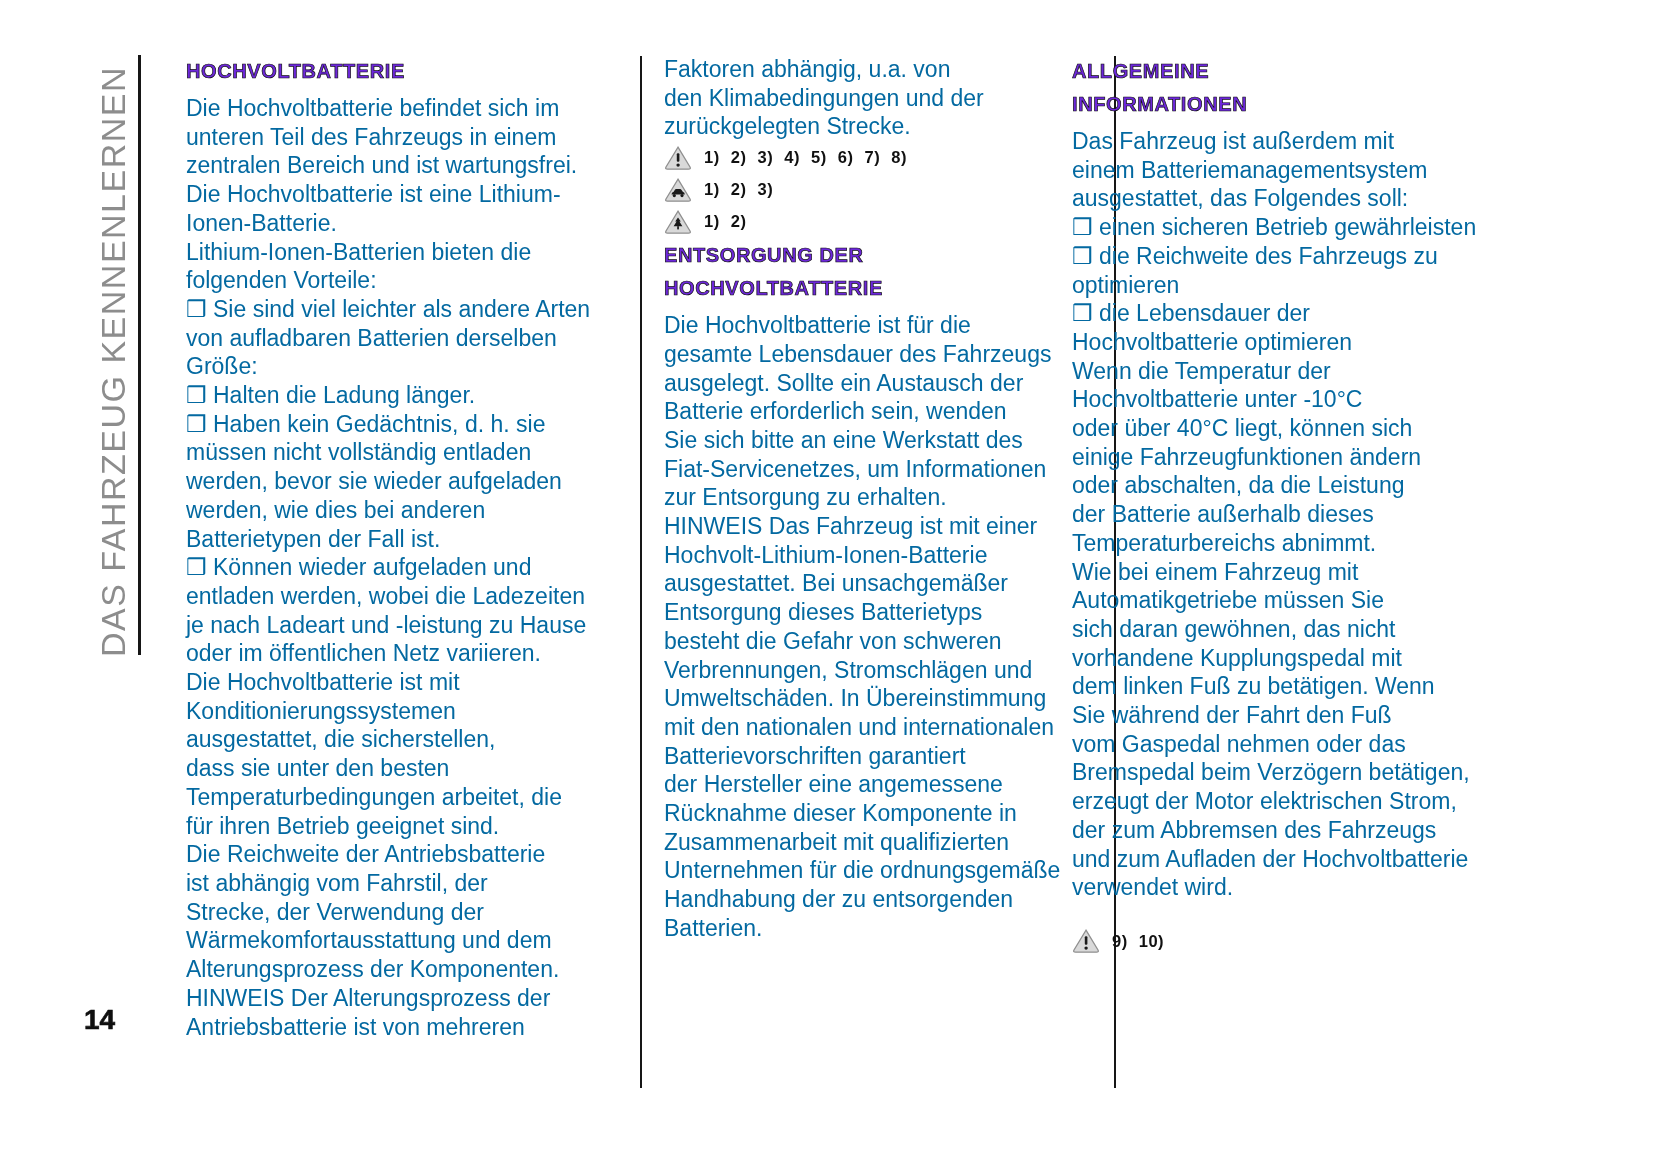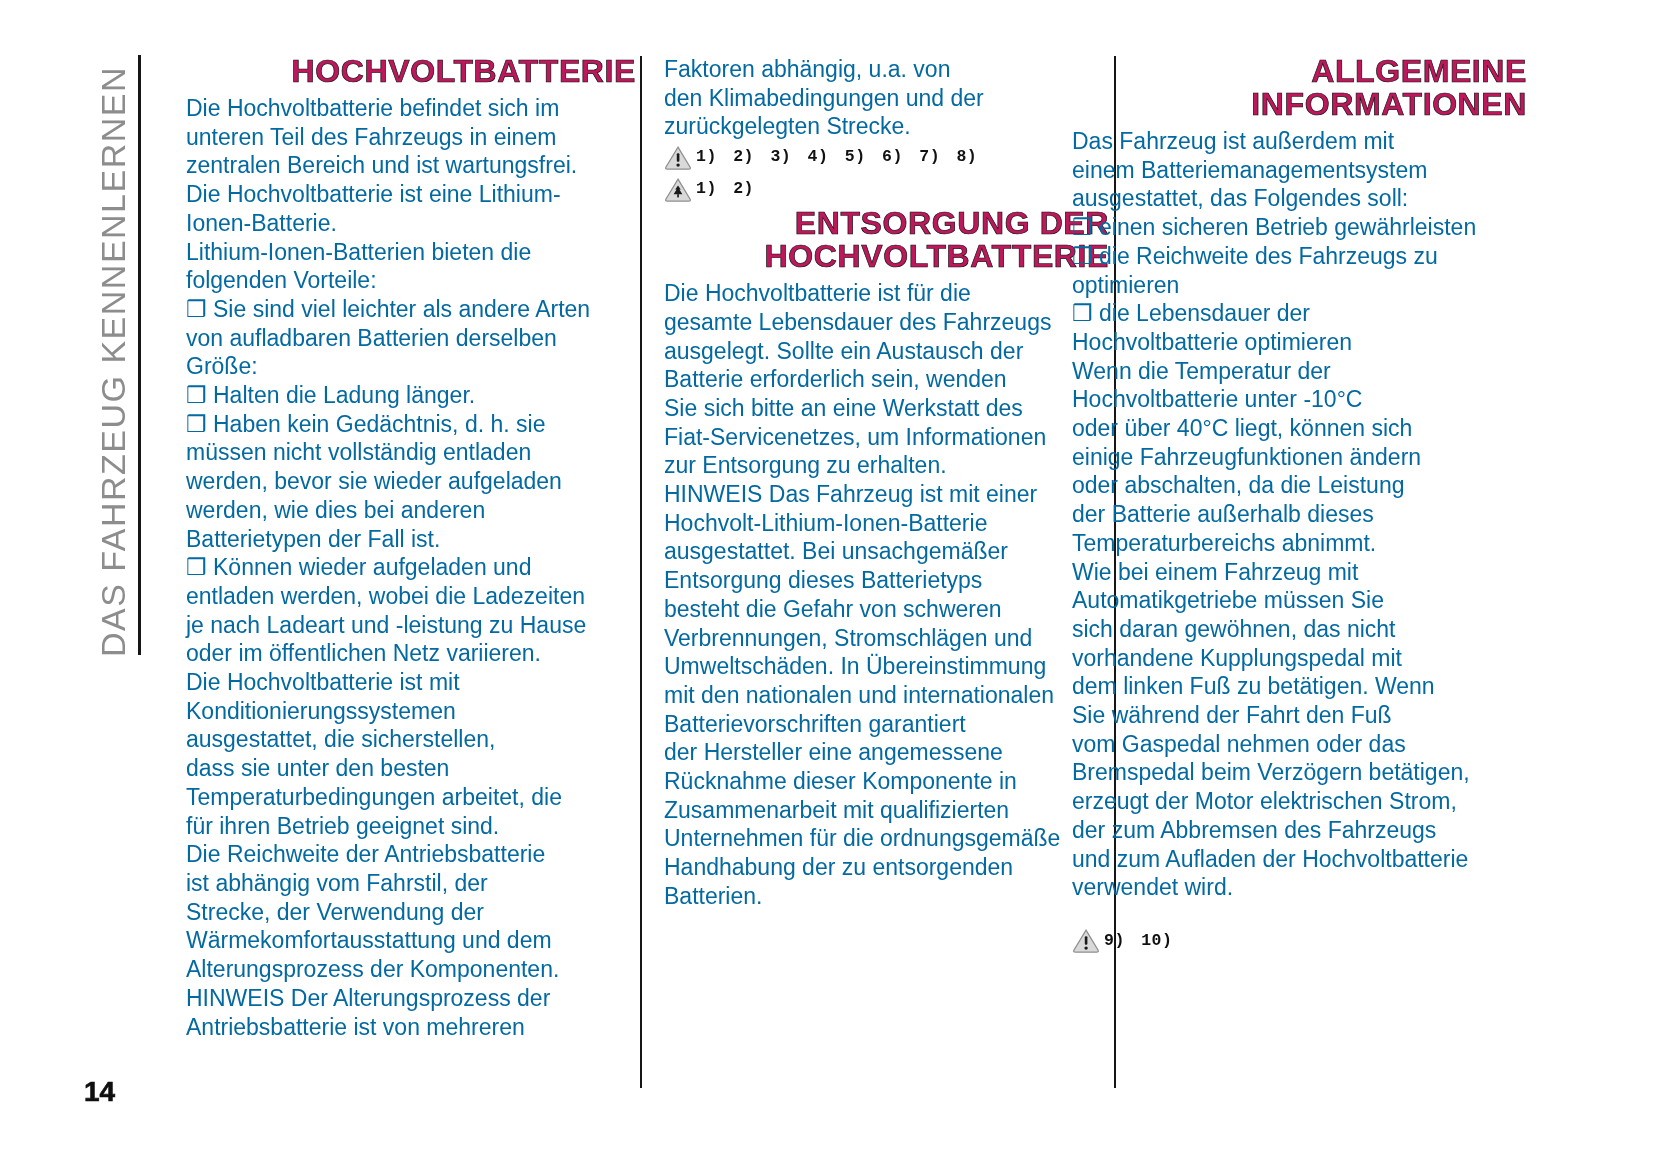--- a/index.html
+++ b/index.html
@@ -14,30 +14,30 @@
     font-size:34px;letter-spacing:1.5px;color:#8d8d8d;white-space:pre;
   }
   .divider{position:absolute;top:56px;width:2px;height:1032px;background:#161616;}
   .divider.d1{left:640px;}
   .divider.d2{left:1114px;}
   .col{position:absolute;top:55px;font-size:23px;line-height:28.7px;}
   .col1{left:186px;width:450px;}
   .col2{left:664px;width:445px;}
   .col3{left:1072px;width:455px;}
   .heading{
-    font-size:32px;font-weight:bold;line-height:33px;letter-spacing:0.6px;
-    color:#be185d;white-space:pre;margin:0 0 6px 0;text-align:right;
+    font-size:20px;font-weight:bold;line-height:33px;letter-spacing:0.6px;
+    color:#6d28d9;white-space:pre;margin:0 0 6px 0;
     -webkit-text-stroke:0.7px #0f0f0f;
   }
   .mt{margin-top:2px;}
   .body{margin:0;white-space:pre;color:#0369a1;}
-  .iconrow{display:flex;align-items:center;gap:4px;height:31px;margin:1px 0;font-family:Liberation Mono, monospace;}
+  .iconrow{display:flex;align-items:center;gap:12px;height:31px;margin:1px 0;}
   .iconrow svg{flex:0 0 auto;display:block;}
   .refs{font-weight:bold;font-size:16.5px;letter-spacing:0.5px;word-spacing:6px;color:#111;}
-  .page-num{position:absolute;left:84px;top:1076px;font-size:28px;font-weight:bold;
+  .page-num{position:absolute;left:84px;top:1004px;font-size:28px;font-weight:bold;
     -webkit-text-stroke:0.6px #0f0f0f;color:#0f0f0f;}
 </style>
 </head>
 <body>
 
 <div class="sidebar-line"></div>
 <div class="sidebar-label">DAS FAHRZEUG KENNENLERNEN</div>
 
 <div class="divider d1"></div>
 <div class="divider d2"></div>
@@ -86,20 +86,29 @@
 
   <div class="iconrow">
     <svg width="28" height="26" viewBox="0 0 28 26">
       <path d="M14 2.2 L26 22 Q27.2 24.2 24.4 24.2 L3.6 24.2 Q0.8 24.2 2 22 Z" fill="#d9d9d9" stroke="#8f8f8f" stroke-width="1.3"></path>
       <rect x="12.8" y="8.2" width="2.6" height="8.6" rx="1.1" fill="#1a1a1a"></rect>
       <circle cx="14.1" cy="20.1" r="1.7" fill="#1a1a1a"></circle>
     </svg>
     <span class="refs">1) 2) 3) 4) 5) 6) 7) 8)</span>
   </div>
 
+  <div class="iconrow">
+    <svg width="28" height="26" viewBox="0 0 28 26">
+      <path d="M14 2.2 L26 22 Q27.2 24.2 24.4 24.2 L3.6 24.2 Q0.8 24.2 2 22 Z" fill="#d9d9d9" stroke="#8f8f8f" stroke-width="1.3"></path>
+      <path d="M7.5 17.5 q0-2.4 2.2-2.8 l1.2-2 q0.4-0.7 1.2-0.7 l4 0 q0.8 0 1.3 0.7 l1.4 2 q2 0.5 2 2.8 z" fill="#1a1a1a"></path>
+      <circle cx="10.3" cy="18.6" r="1.6" fill="#1a1a1a"></circle>
+      <circle cx="18" cy="18.6" r="1.6" fill="#1a1a1a"></circle>
+    </svg>
+    <span class="refs">1) 2) 3)</span>
+  </div>
 
   <div class="iconrow">
     <svg width="28" height="26" viewBox="0 0 28 26">
       <path d="M14 2.2 L26 22 Q27.2 24.2 24.4 24.2 L3.6 24.2 Q0.8 24.2 2 22 Z" fill="#d9d9d9" stroke="#8f8f8f" stroke-width="1.3"></path>
       <path d="M14 8.5 L16.8 12.6 L15.4 12.6 L18.4 17.2 L9.6 17.2 L12.6 12.6 L11.2 12.6 Z" fill="#1a1a1a"></path>
       <rect x="13.2" y="17.2" width="1.7" height="3.2" fill="#1a1a1a"></rect>
     </svg>
     <span class="refs">1) 2)</span>
   </div>
 

